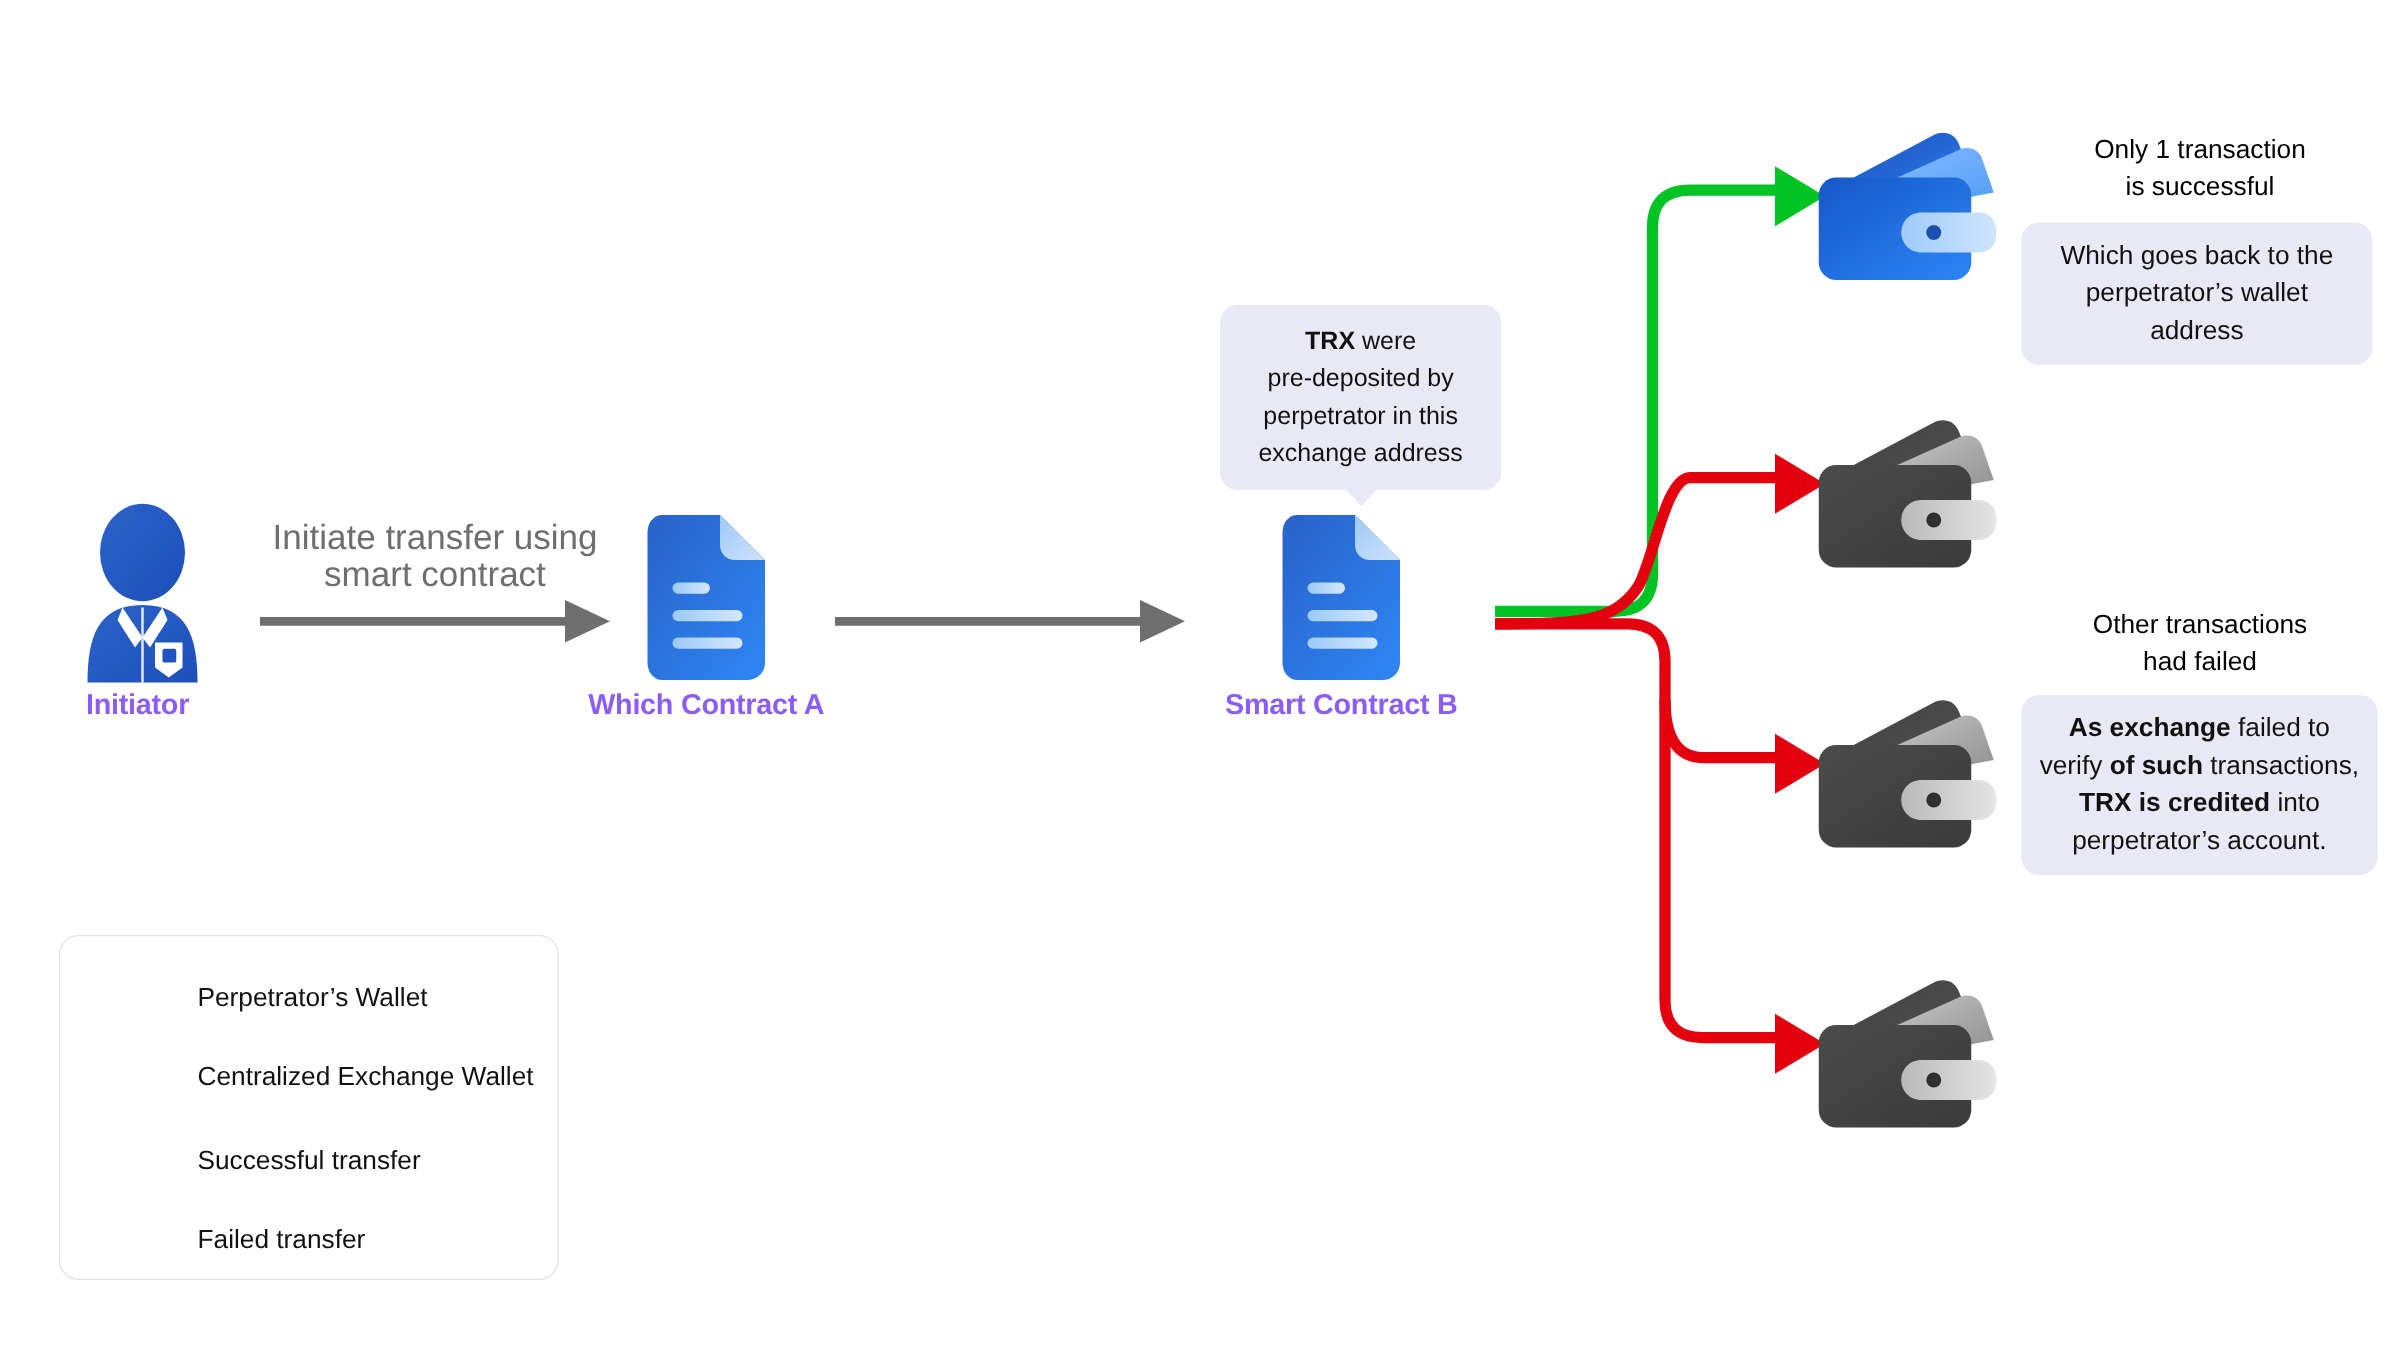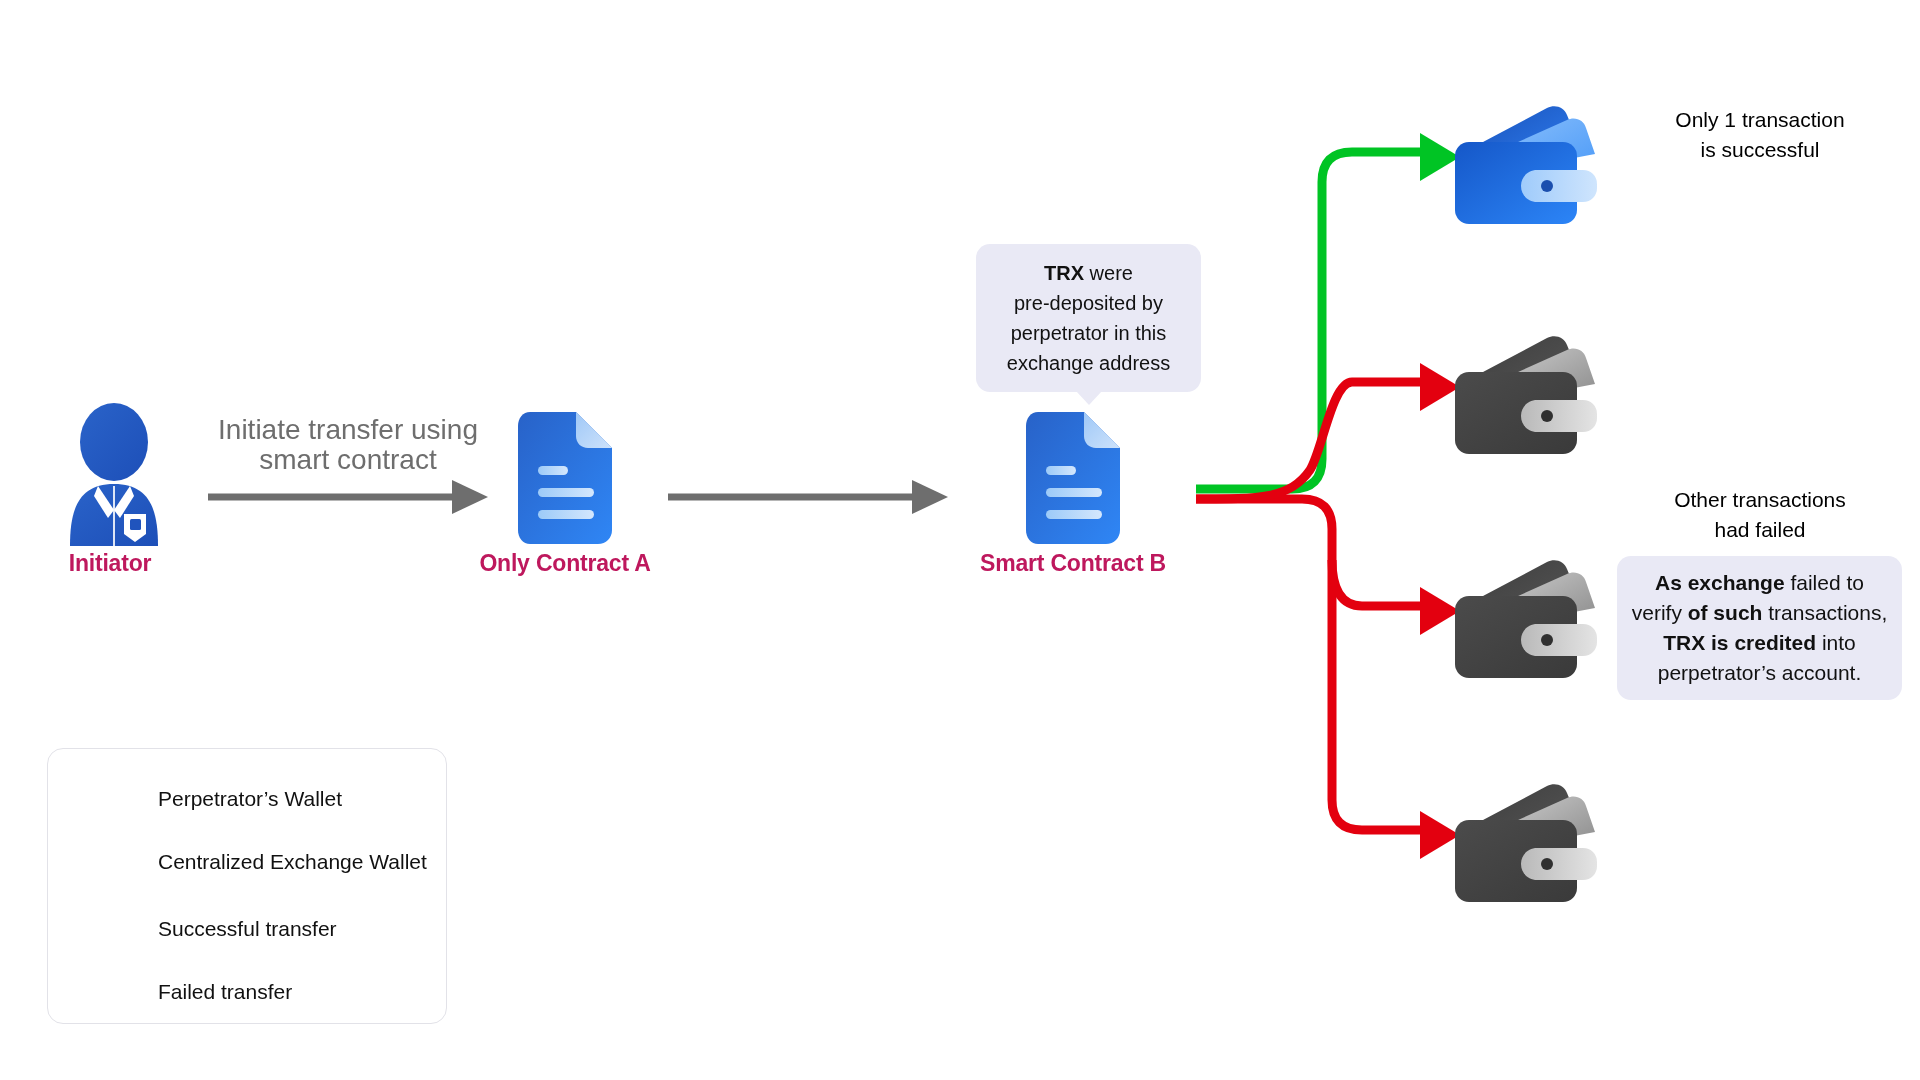--- a/index.html
+++ b/index.html
@@ -21,21 +21,21 @@
     width: 1920px;
     height: 1080px;
   }
   .abs { position: absolute; }
 
   
   .node-label {
     position: absolute;
     text-align: center;
     font-weight: bold;
-    color: #be185d;
+    color: #8b5cf6;
     font-size: 23px;
     letter-spacing: -0.2px;
     white-space: nowrap;
   }
 
   
   .flow-caption {
     position: absolute;
     text-align: center;
     color: #6e6e6e;
@@ -313,21 +313,21 @@
       <line x1="71" y1="991" x2="110" y2="991" stroke="#e3000f" stroke-width="5"></line>
       <path d="M108,980 L131,991 L108,1002 Z" fill="#e3000f"></path>
     </g>
   </svg>
 
   <div class="node-label" style="left:30px; top:550px; width:160px;">
     <span>Initiator</span>
   </div>
 
   <div class="node-label" style="left:445px; top:550px; width:240px;">
-    <span>Only Contract A</span>
+    <span>Which Contract A</span>
   </div>
 
   <div class="node-label" style="left:953px; top:550px; width:240px;">
     <span>Smart Contract B</span>
   </div>
 
   <div class="flow-caption" style="left:200px; top:415px; width:296px;">
     <div>Initiate transfer using</div>
     <div>smart contract</div>
   </div>
@@ -340,20 +340,25 @@
     <div>pre-deposited by</div>
     <div>perpetrator in this</div>
     <div>exchange address</div>
     <span class="tail"></span>
   </div>
 
   <div class="annot-title" style="left:1620px; top:105px; width:280px;">
     <div>Only 1 transaction</div>
     <div>is successful</div>
   </div>
+  <div class="annot-box" style="left:1617px; top:178px; width:281px;">
+    <div>Which goes back to the</div>
+    <div>perpetrator’s wallet</div>
+    <div>address</div>
+  </div>
 
   <div class="annot-title" style="left:1620px; top:485px; width:280px;">
     <div>Other transactions</div>
     <div>had failed</div>
   </div>
   <div class="annot-box" style="left:1617px; top:556px; width:285px;">
     <span><b>As exchange</b><span> failed to verify </span><b>of such</b><span> transactions, </span><b>TRX is credited</b><span> into perpetrator’s account.</span></span>
   </div>
 
   <div class="legend">

